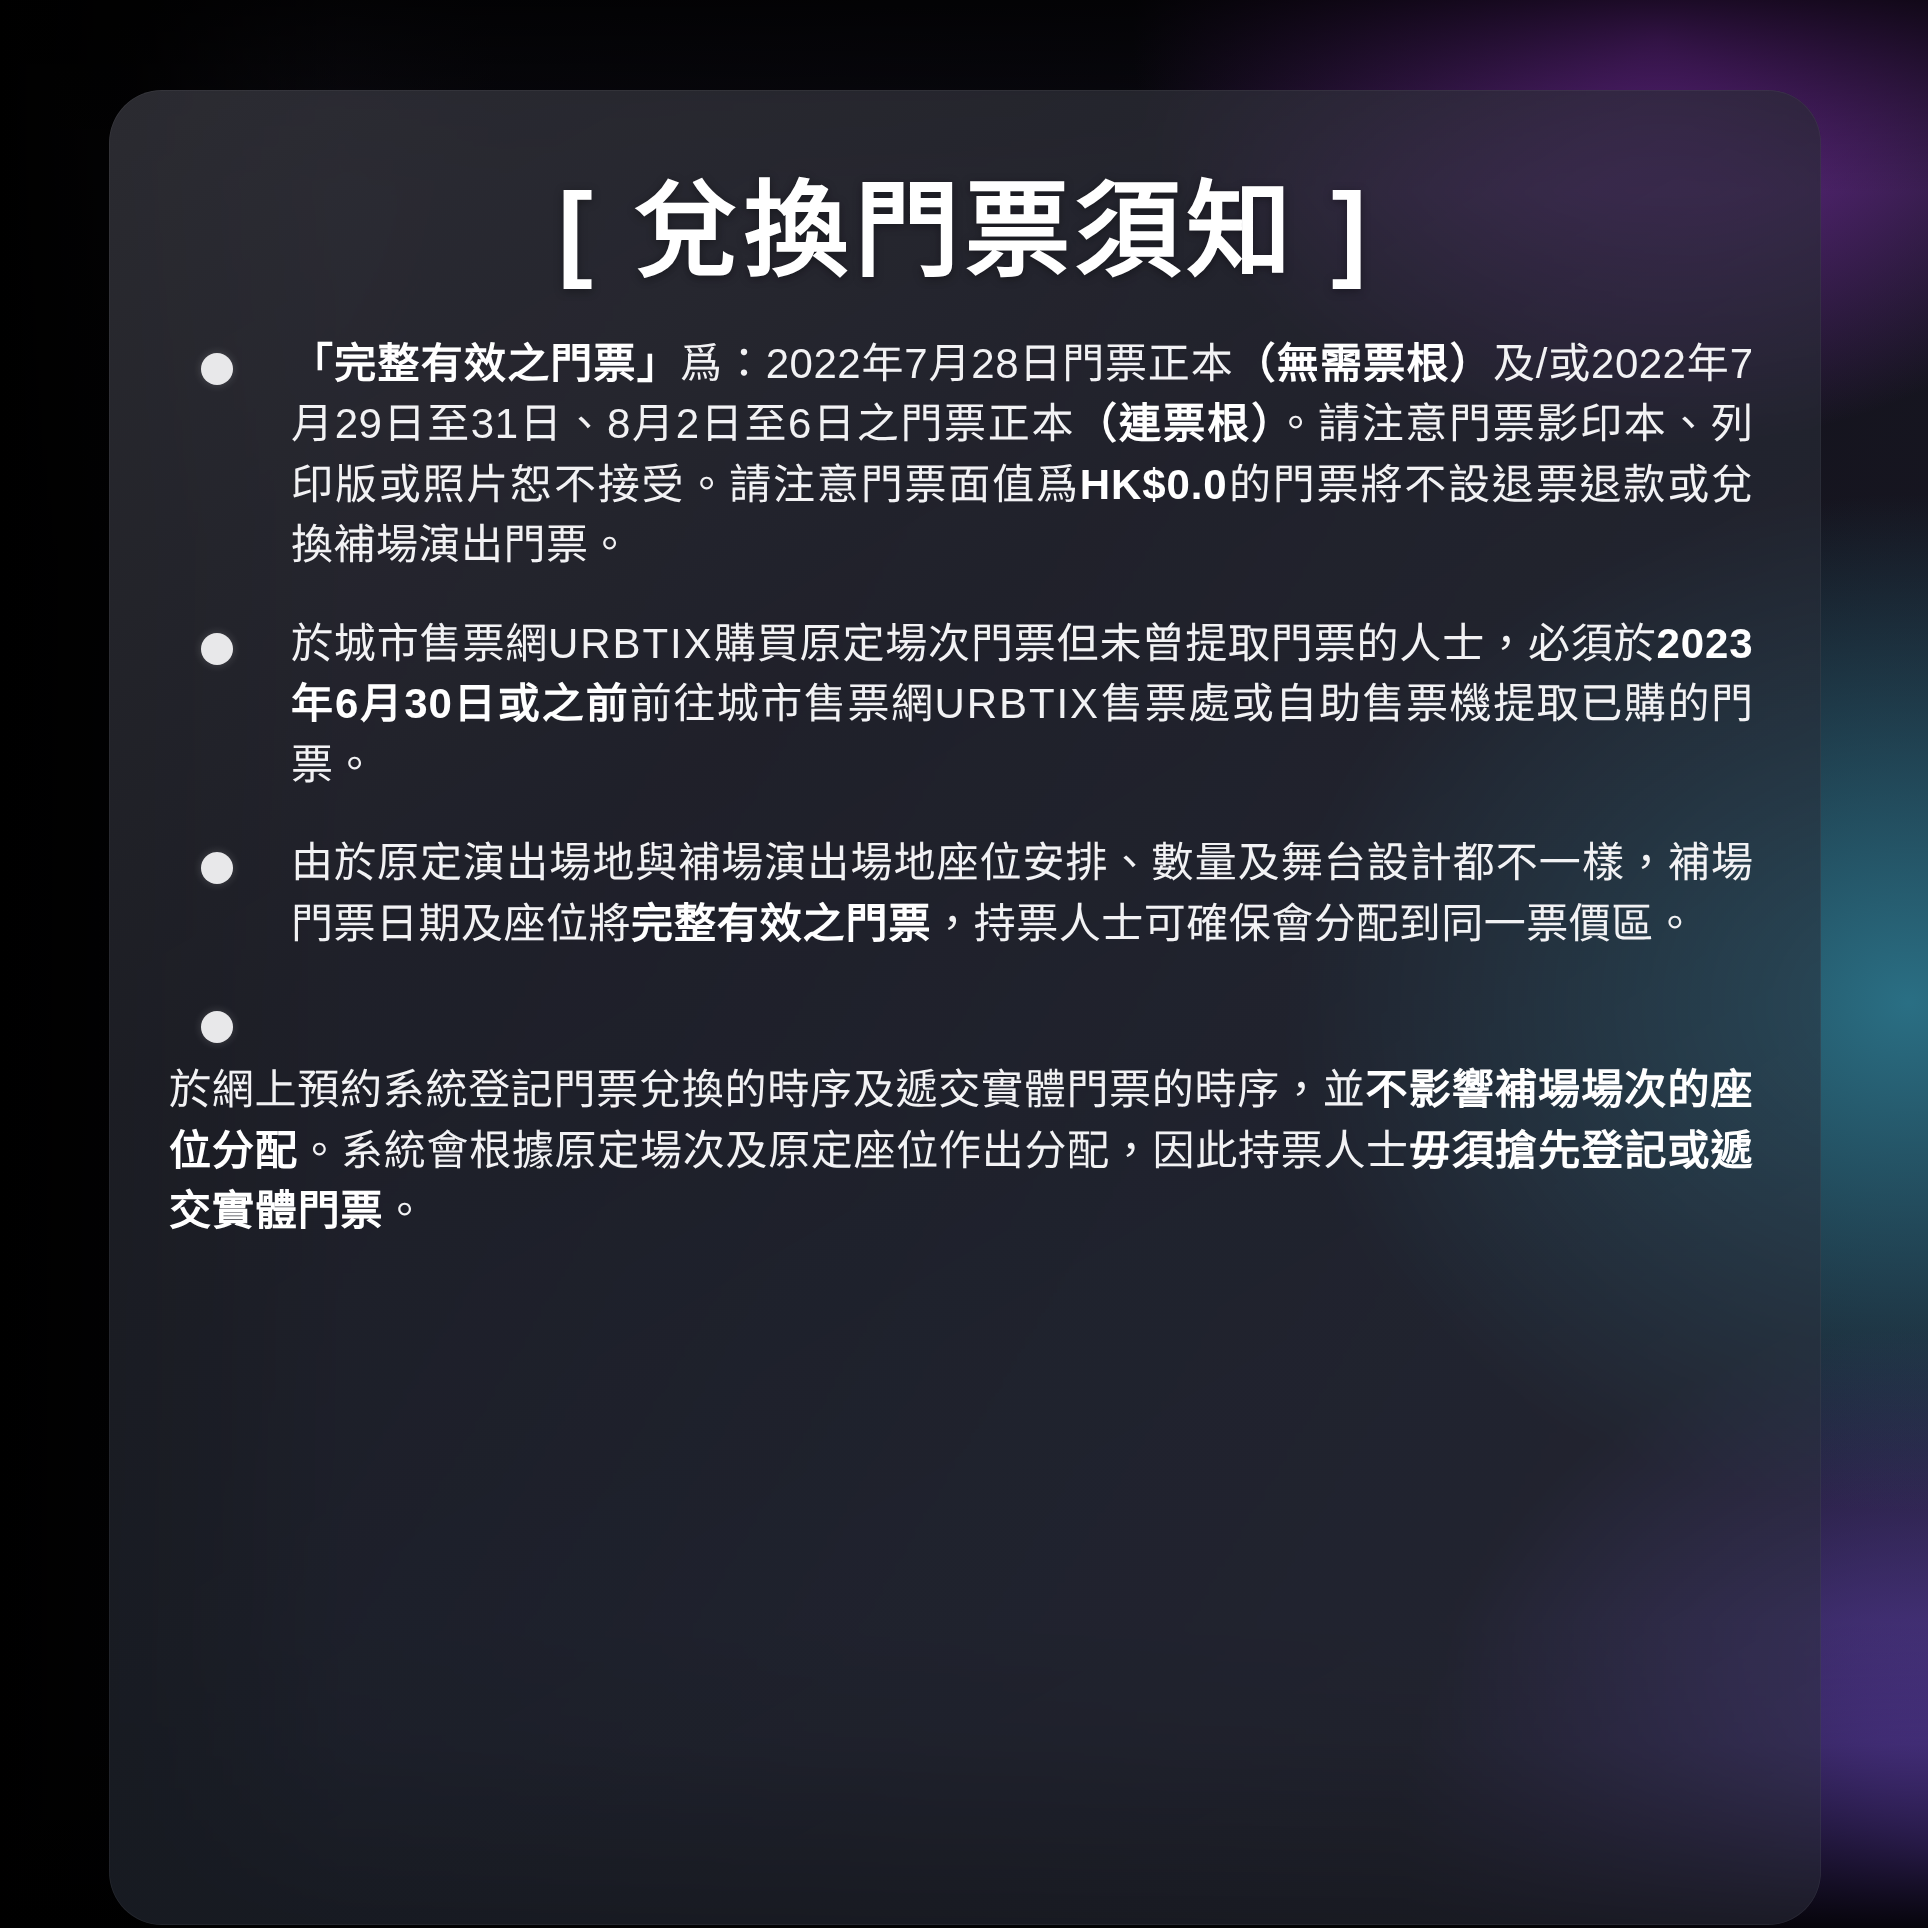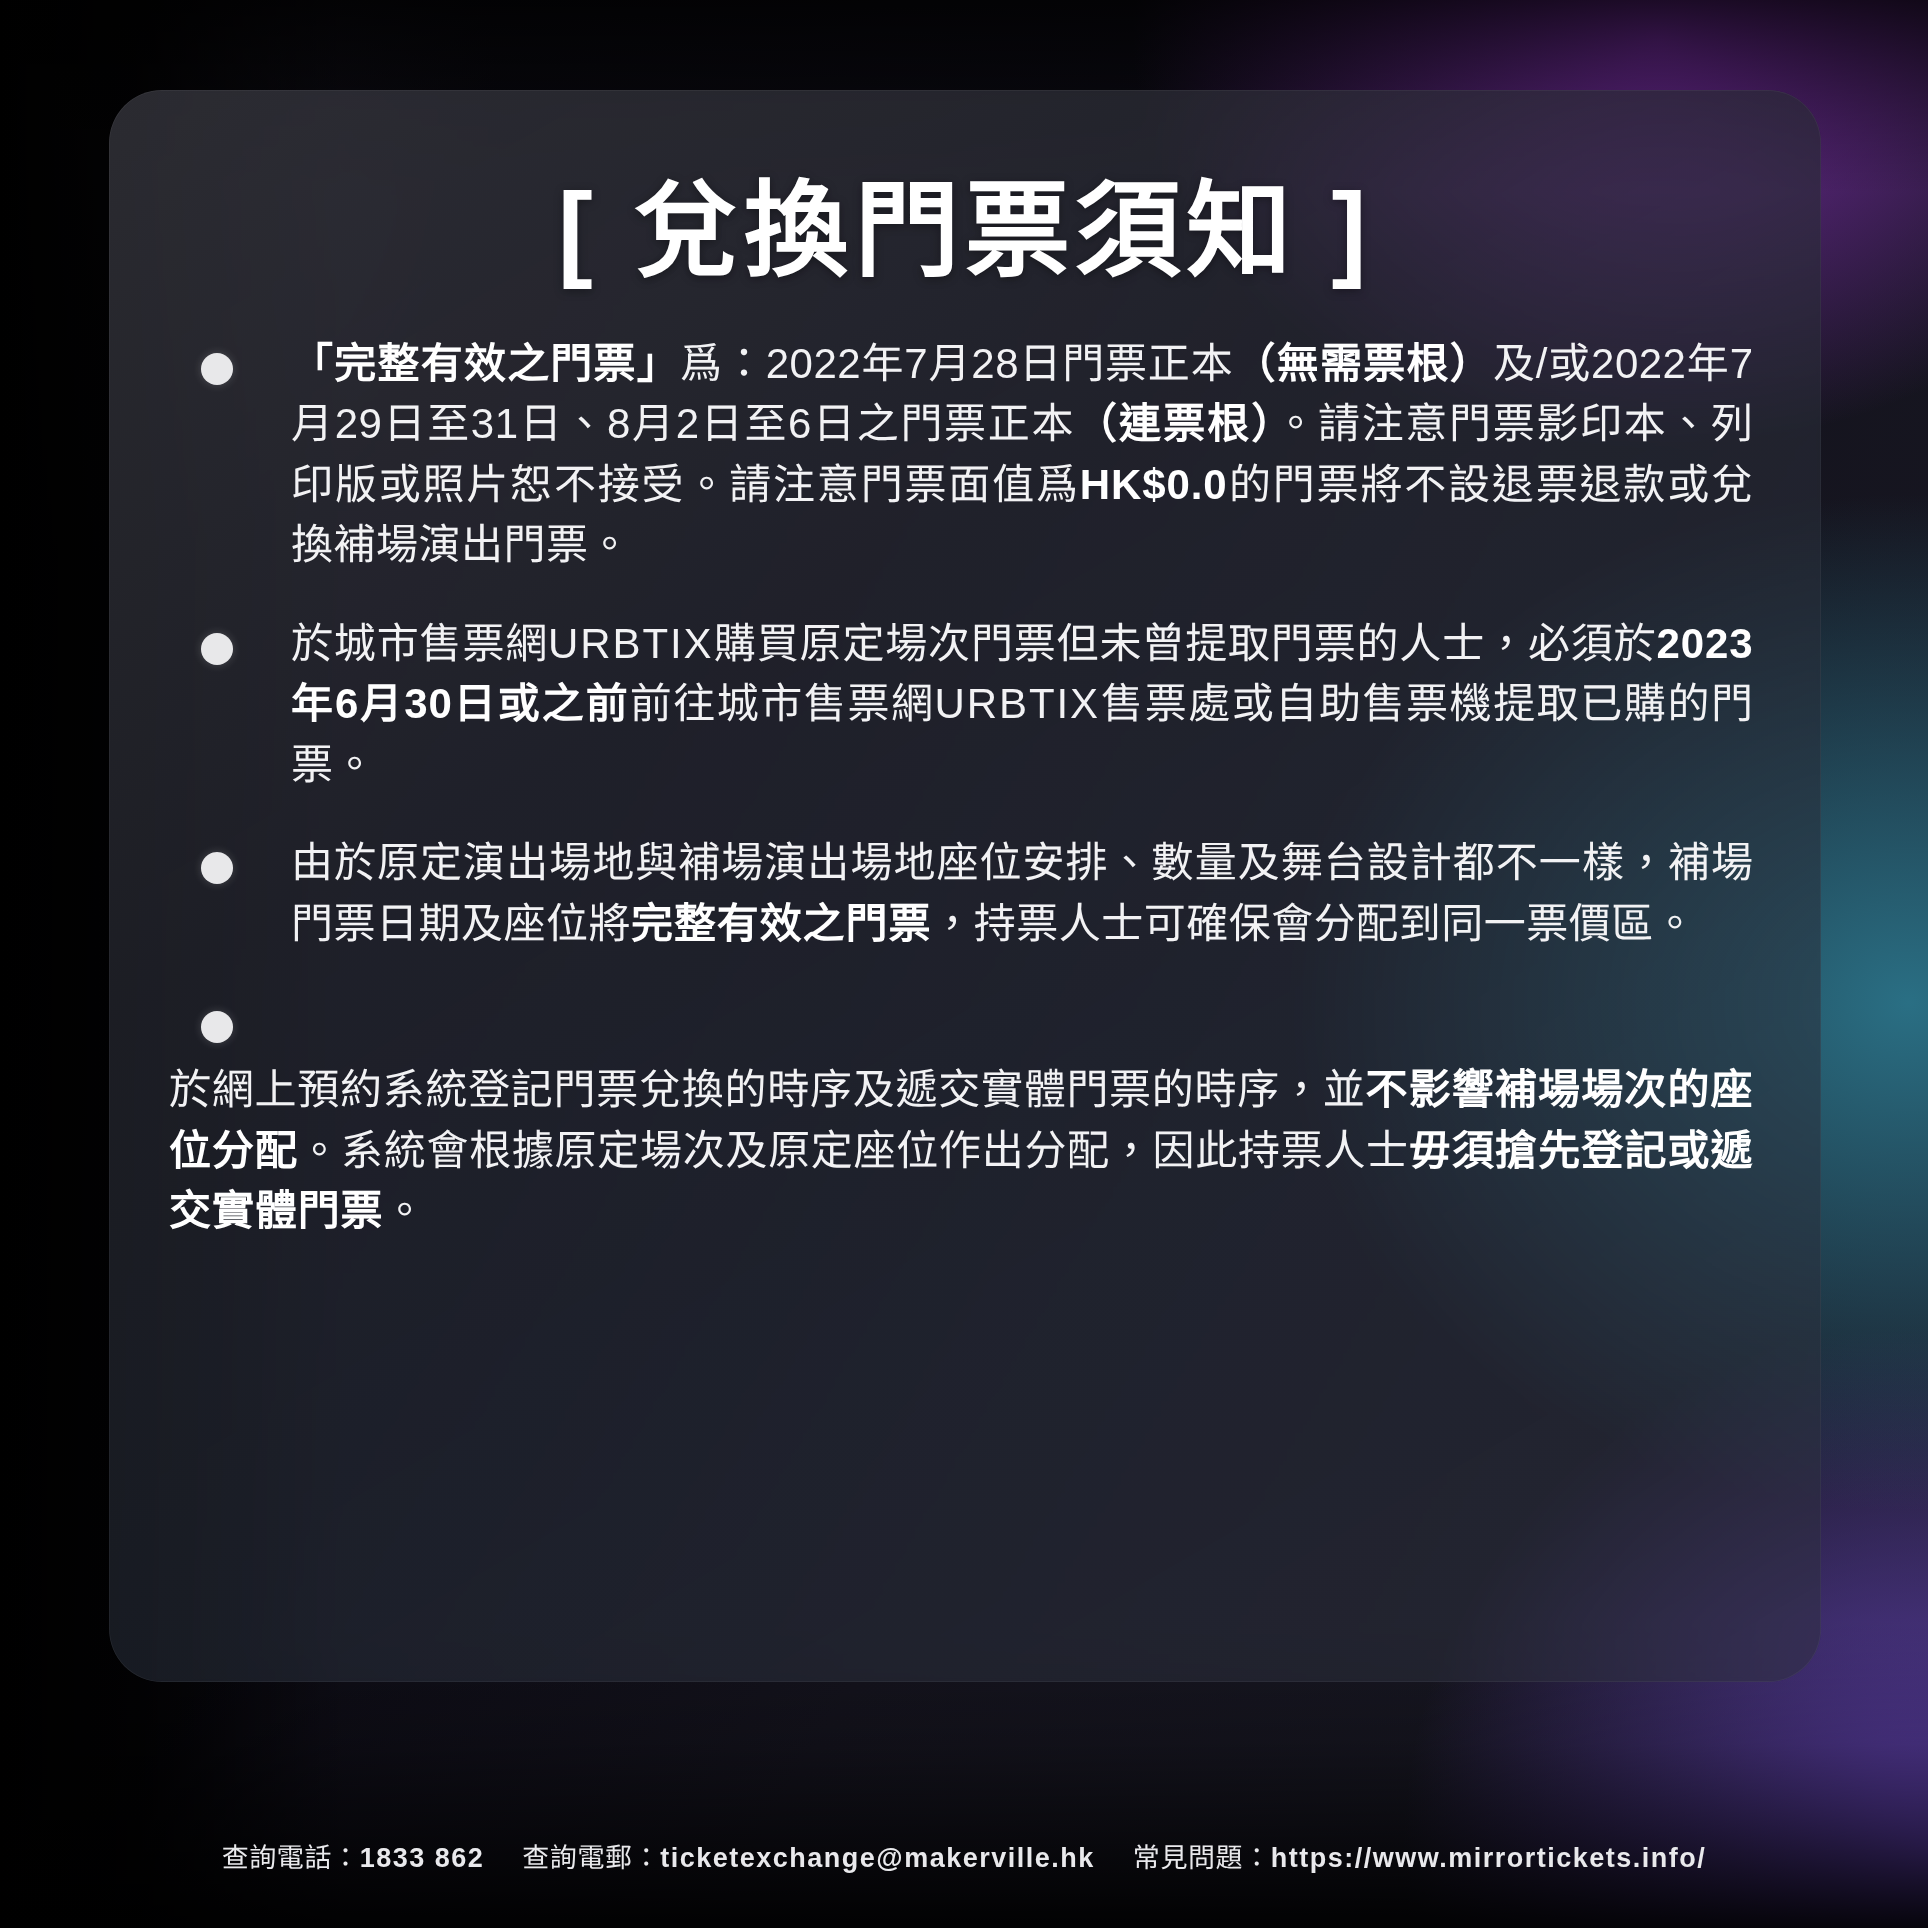--- a/index.html
+++ b/index.html
@@ -44,21 +44,21 @@
     height: 10%;
     background: linear-gradient(180deg, rgba(0,0,0,0.75) 0%, rgba(0,0,0,0) 100%);
   }
 
   
   .card {
     position: absolute;
     left: 109px;
     top: 90px;
     width: 1712px;
-    height: 1592px;
+    height: 1835px;
     border-radius: 53px;
     background: linear-gradient(150deg, rgba(58,58,66,0.74) 0%, rgba(42,44,54,0.66) 36%, rgba(40,46,58,0.58) 62%, rgba(46,48,62,0.52) 100%);
     box-shadow: inset 0 0 0 0.9px rgba(255,255,255,0.05);
     backdrop-filter: blur(1.9px);
     box-sizing: border-box;
     padding: 51px 60px 28px 60px;
   }
 
   .title {
     color: #ffffff;
@@ -150,17 +150,14 @@
         <span class="dot"></span>
         <div class="btext">由於原定演出場地與補場演出場地座位安排、數量及舞台設計都不一樣，補場門票日期及座位將<b>完整有效之門票</b>，持票人士可確保會分配到同一票價區。</div>
       </li>
       <li class="bullet-row">
         <span class="dot"></span>
         <div class="btext">於網上預約系統登記門票兌換的時序及遞交實體門票的時序，並<b>不影響補場場次的座位分配</b>。系統會根據原定場次及原定座位作出分配，因此持票人士<b>毋須搶先登記或遞交實體門票</b>。</div>
       </li>
     </ul>
   </div>
 
-  <div class="footer">
-    <span class="seg"><span>查詢電話：</span><b>1833 862</b></span><span class="seg"><span>查詢電郵：</span><b>ticketexchange@makerville.hk</b></span><span class="seg"><span>常見問題：</span><b>https://www.mirrortickets.info/</b></span>
-  </div>
 </div>
 
 
 </body></html>

